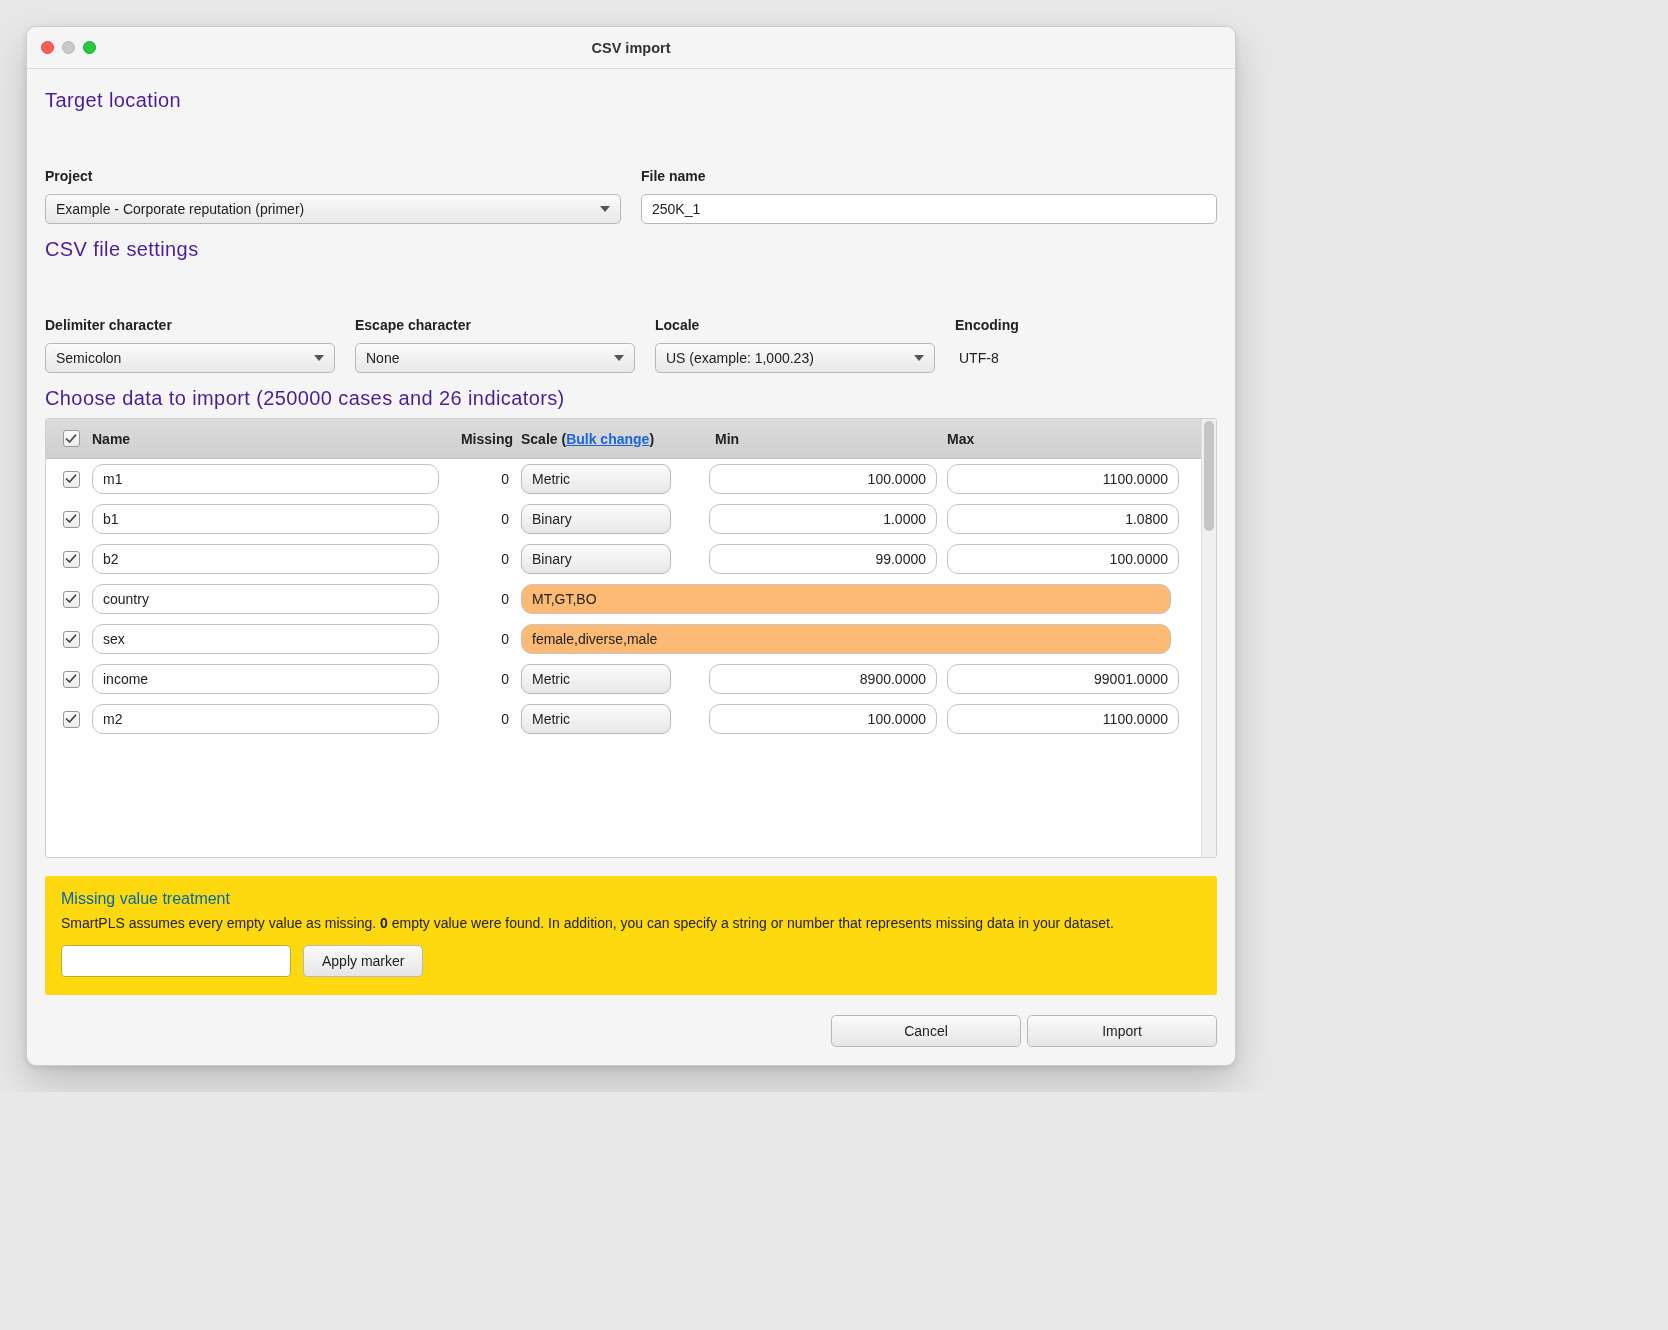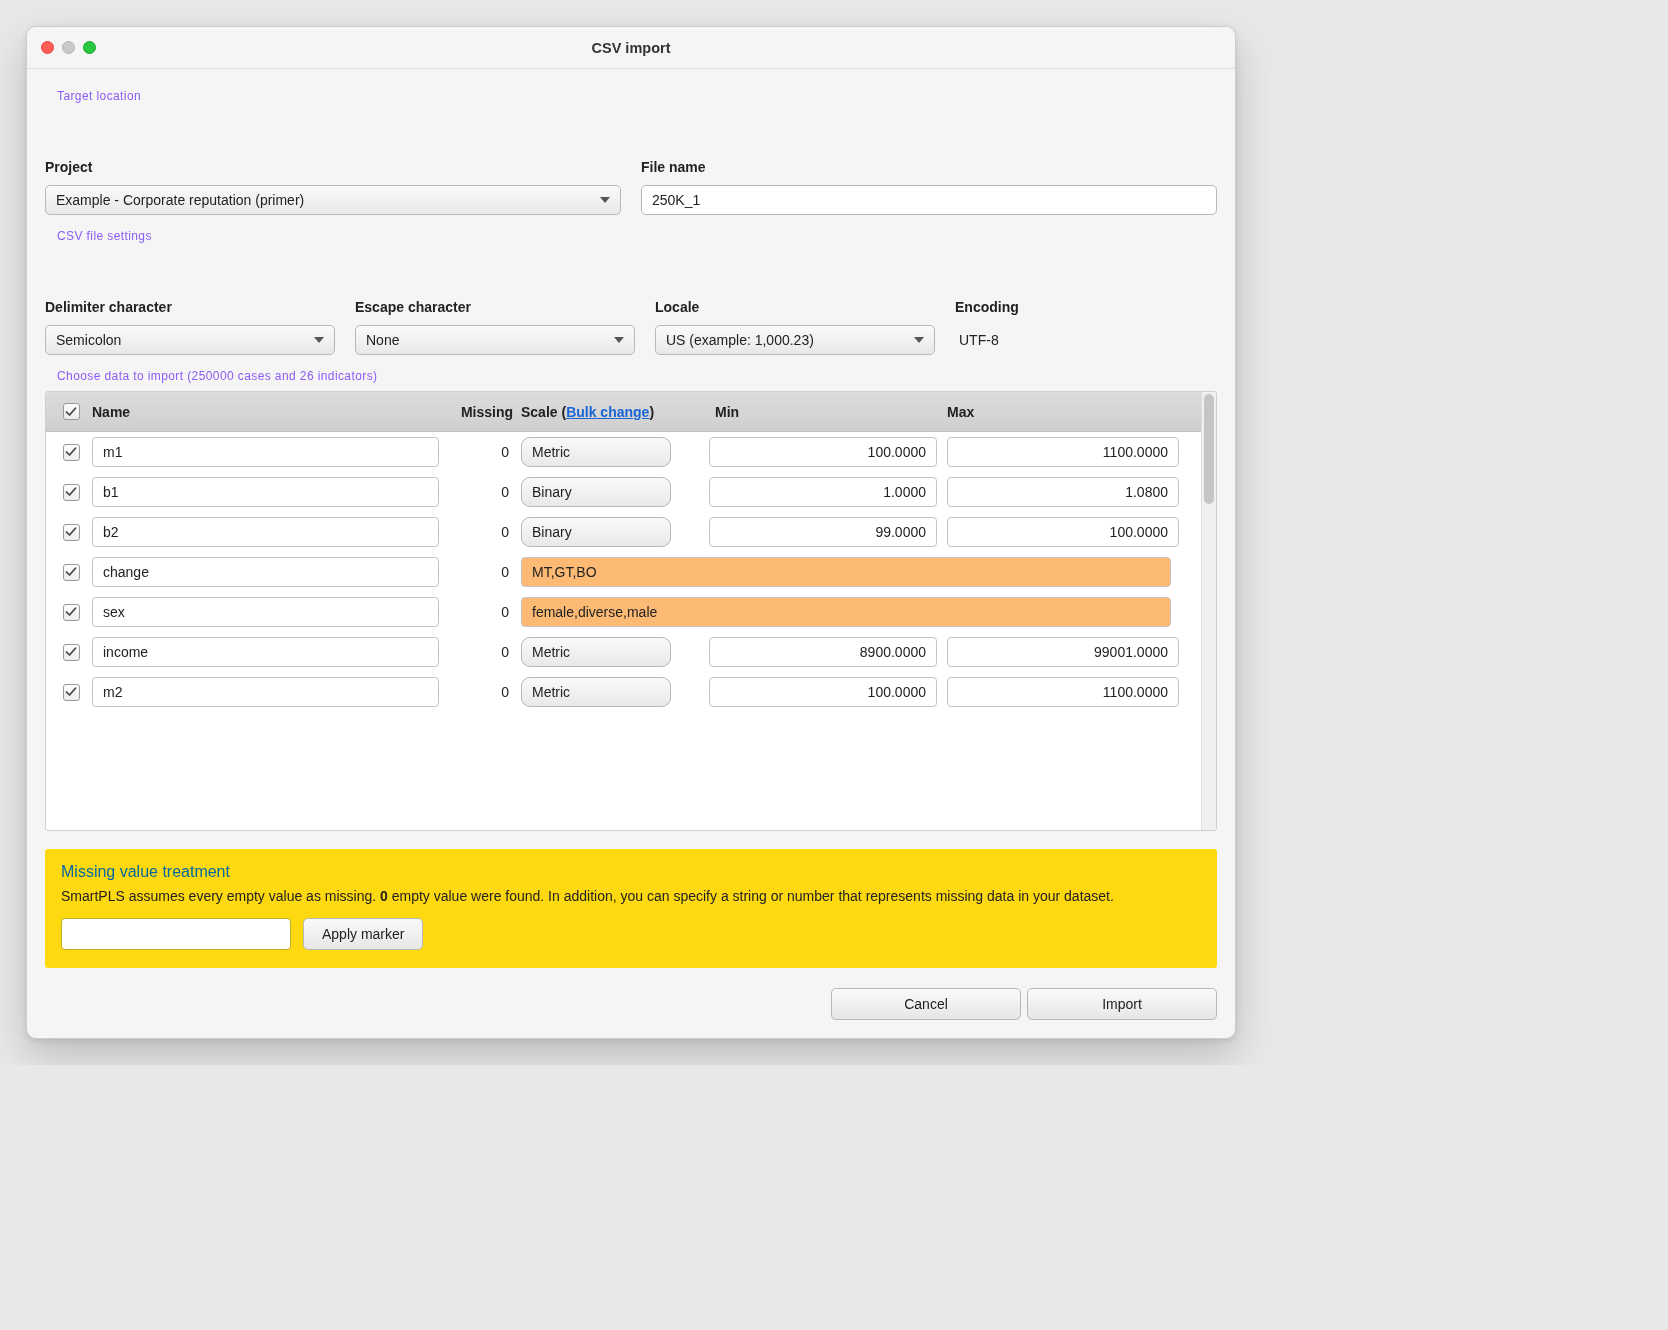--- a/index.html
+++ b/index.html
@@ -38,23 +38,23 @@
   .titlebar .title {
     position: absolute; left: 0; right: 0; text-align: center;
     font-weight: 600; font-size: 14.5px; color: #333;
     pointer-events: none;
   }
   .content { padding: 14px 18px 18px 18px; }
 
   .section-head {
     font-family: "Eurostile", "Bank Gothic", "Microgramma", Arial, sans-serif;
     letter-spacing: 0.4px;
-    font-size: 12px;
-    color: #8b5cf6;
-    margin: 6px 0 8px 12px;
+    font-size: 20px;
+    color: #4c1d95;
+    margin: 6px 0 8px 0;
     font-weight: 400;
   }
   .form-row { display: flex; gap: 20px; }
   .form-col { display: flex; flex-direction: column; gap: 6px; margin-top: 48px; }
   .label { font-weight: 700; font-size: 14px; margin-bottom: 4px; }
 
   .combo, .textfield {
     height: 30px;
     background: linear-gradient(#fafafa,#e8e8e8);
     border: 1px solid #b8b8b8;
@@ -132,21 +132,21 @@
   .td-miss  { flex: 0 0 78px; text-align:right; padding-right: 12px; font-size: 14px;}
   .td-scale { flex: 0 0 188px; padding-right: 10px;}
   .td-min   { flex: 0 0 238px; padding-right: 10px;}
   .td-max   { flex: 0 0 232px; }
   .td-wide  { flex: 0 0 660px; padding-right: 10px;}
 
   .cellfield {
     width: 100%;
     height: 30px;
     border: 1px solid #c3c3c3;
-    border-radius: 4px;
+    border-radius: 11px;
     background: #fff;
     padding: 13px 10px;
     display: flex; align-items: center;
     font-size: 14px;
   }
   .cellfield.right { justify-content: flex-end; }
   .cellfield.readonly { background: #fdba74; }
   .cellcombo {
     width: 150px;
     height: 30px;
@@ -362,21 +362,21 @@
             </div>
             <div class="trow">
               <div class="td-check">
                 <span class="checkbox">
                   <svg viewBox="0 0 16 16">
                     <path d="M2 8 L6 12 L14 3" stroke="#444" stroke-width="2.3" fill="none" stroke-linecap="round" stroke-linejoin="round"></path>
                   </svg>
                 </span>
               </div>
               <div class="td-name">
-                <div class="cellfield">change</div>
+                <div class="cellfield">country</div>
               </div>
               <div class="td-miss">0</div>
               <div class="td-wide">
                 <div class="cellfield readonly">MT,GT,BO</div>
               </div>
             </div>
             <div class="trow">
               <div class="td-check">
                 <span class="checkbox">
                   <svg viewBox="0 0 16 16">

